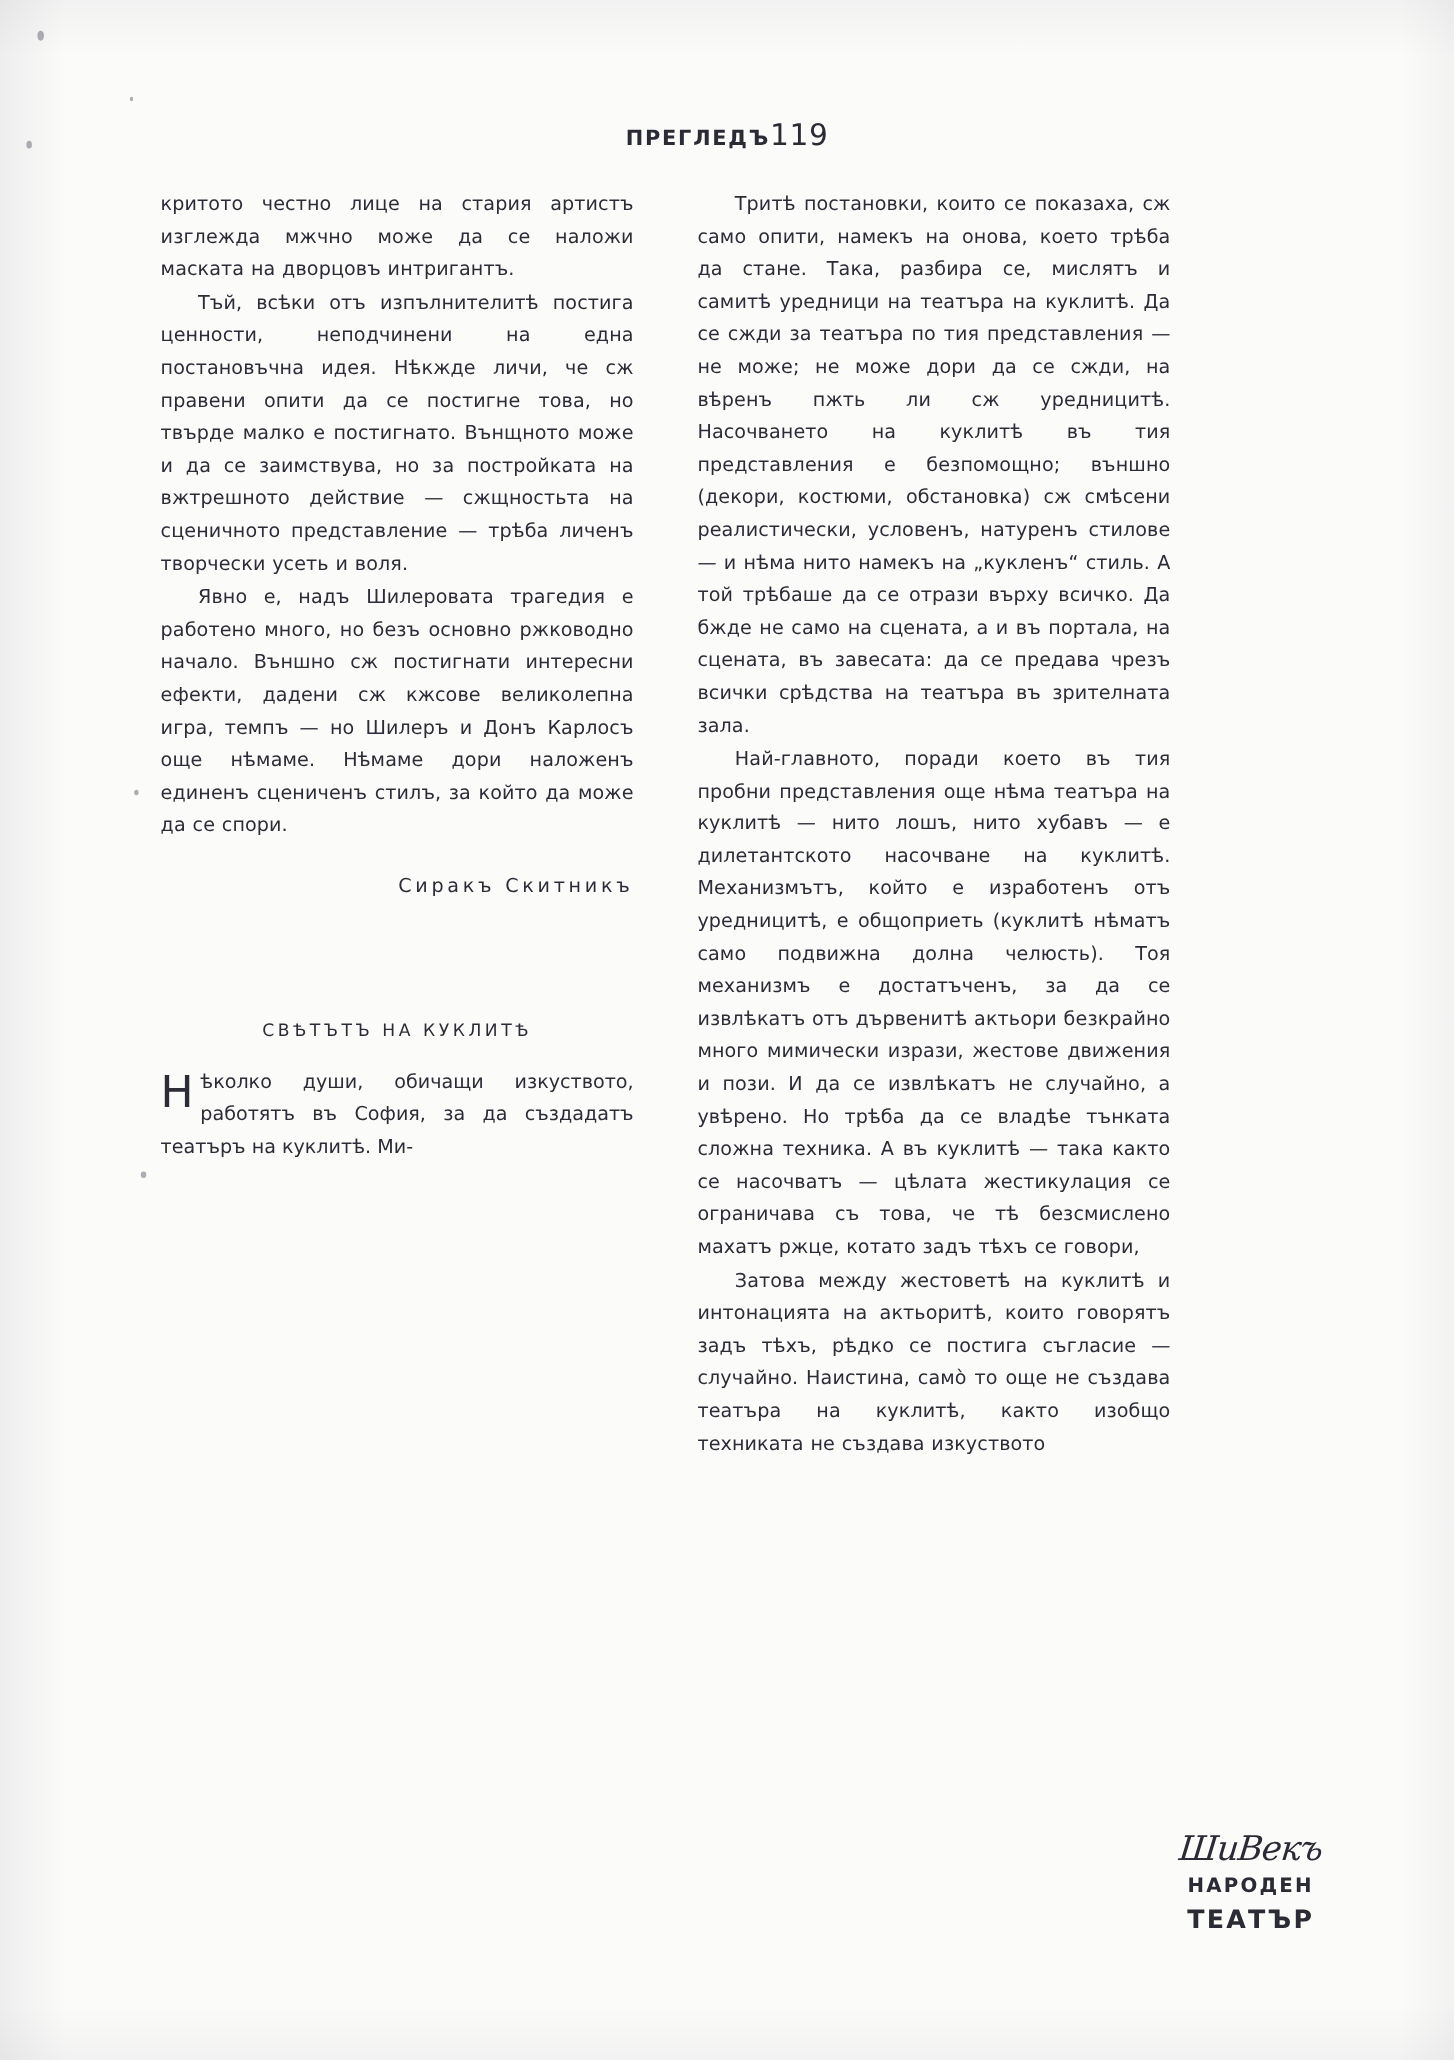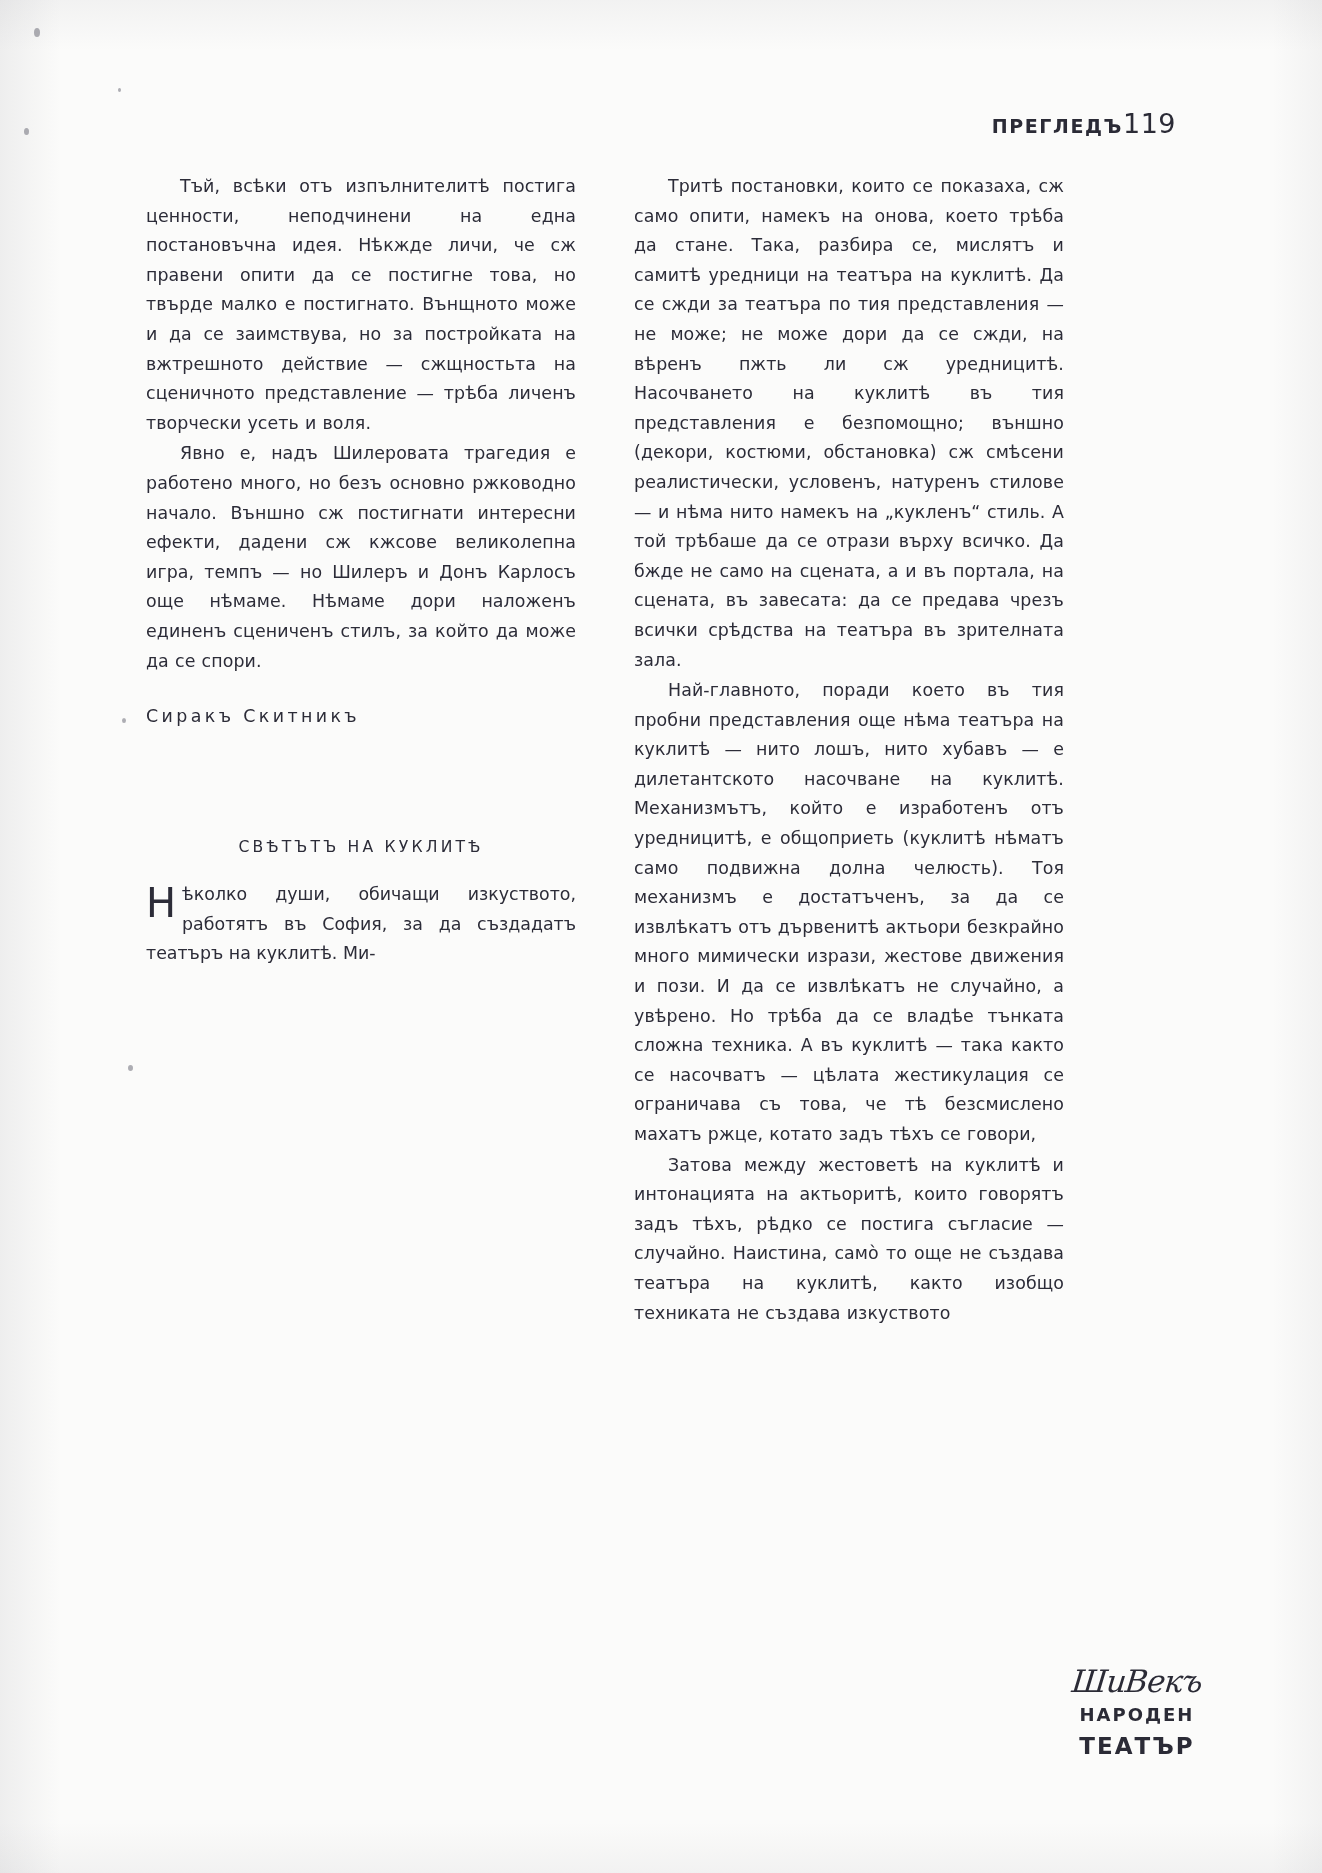--- a/index.html
+++ b/index.html
@@ -35,21 +35,21 @@
   }
 
   
   .running-head {
     position: absolute;
     top: 108px;
     left: 146px;
     width: 1030px;
     display: flex;
     align-items: baseline;
-    justify-content: flex-end;
+    justify-content: center;
   }
   .running-title {
     font-size: 19px;
     letter-spacing: 1.6px;
     font-weight: 700;
     color: #2b2b36;
   }
   .page-number {
     font-size: 27px;
     font-weight: 400;
@@ -81,21 +81,21 @@
   }
   p.para.indent {
     text-indent: 34px;
   }
   p.para.noindent {
     text-indent: 0;
   }
 
   .signature {
     margin: 30px 0 0 0;
-    text-align: left;
+    text-align: right;
     font-size: 17.4px;
     letter-spacing: 3.4px;
     color: #2c2c38;
   }
 
   .section-title {
     margin: 112px 0 24px 0;
     text-align: center;
     font-size: 15.6px;
     letter-spacing: 3.2px;
@@ -165,20 +165,21 @@
   <div class="speck" style="left:128px; top:1065px;width:5px; height:6px;"></div>
 
   <div class="running-head">
     <div class="running-title">ПРЕГЛЕДЪ</div>
     <div class="page-number">119</div>
   </div>
 
   <div class="columns">
 
     <div class="col">
+      <p class="para noindent">критото честно лице на стария артистъ изглежда мжчно може да се наложи маската на дворцовъ интригантъ.</p>
       <p class="para indent">Тъй, всѣки отъ изпълнителитѣ постига ценности, неподчинени на една постановъчна идея. Нѣкжде личи, че сж правени опити да се постигне това, но твърде малко е постигнато. Вънщното може и да се заимствува, но за постройката на вжтрешното действие — сжщностьта на сценичното представление — трѣба личенъ творчески усеть и воля.</p>
       <p class="para indent">Явно е, надъ Шилеровата трагедия е работено много, но безъ основно ржководно начало. Външно сж постигнати интересни ефекти, дадени сж кжсове великолепна игра, темпъ — но Шилеръ и Донъ Карлосъ още нѣмаме. Нѣмаме дори наложенъ единенъ сцениченъ стилъ, за който да може да се спори.</p>
 
       <div class="signature">Сиракъ Скитникъ</div>
 
       <div class="section-title">СВѢТЪТЪ НА КУКЛИТѢ</div>
 
       <p class="dropcap-para">
         <span class="dropcap">Н</span><span>ѣколко души, обичащи изкуството, работятъ въ София, за да създадатъ театъръ на куклитѣ. Ми-</span>
       </p>

